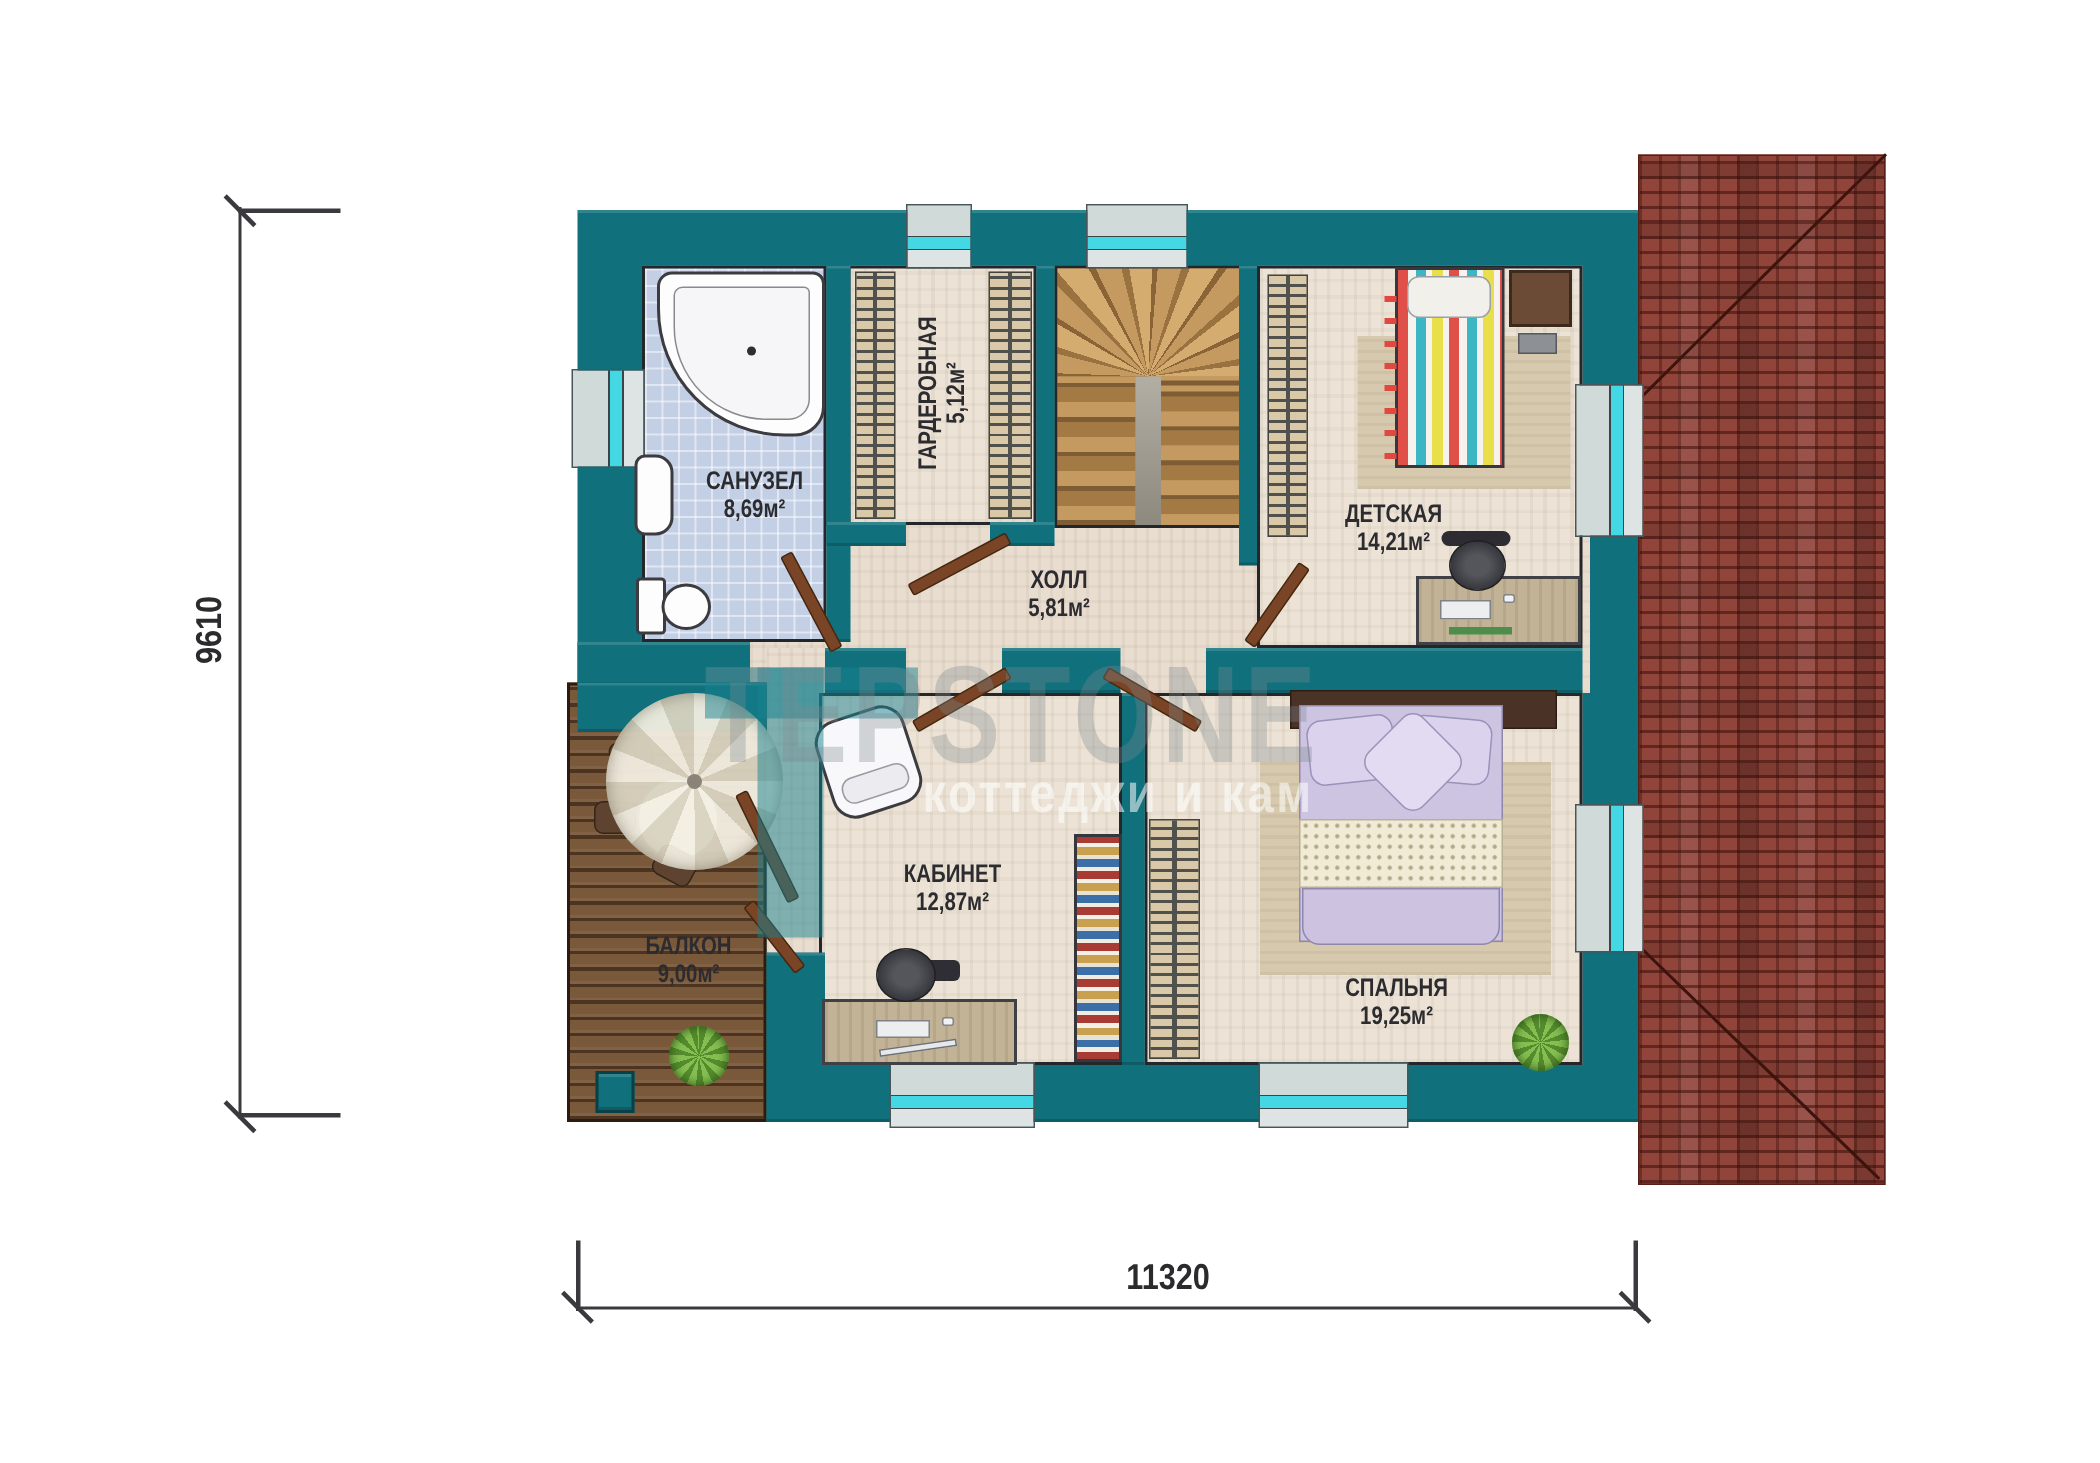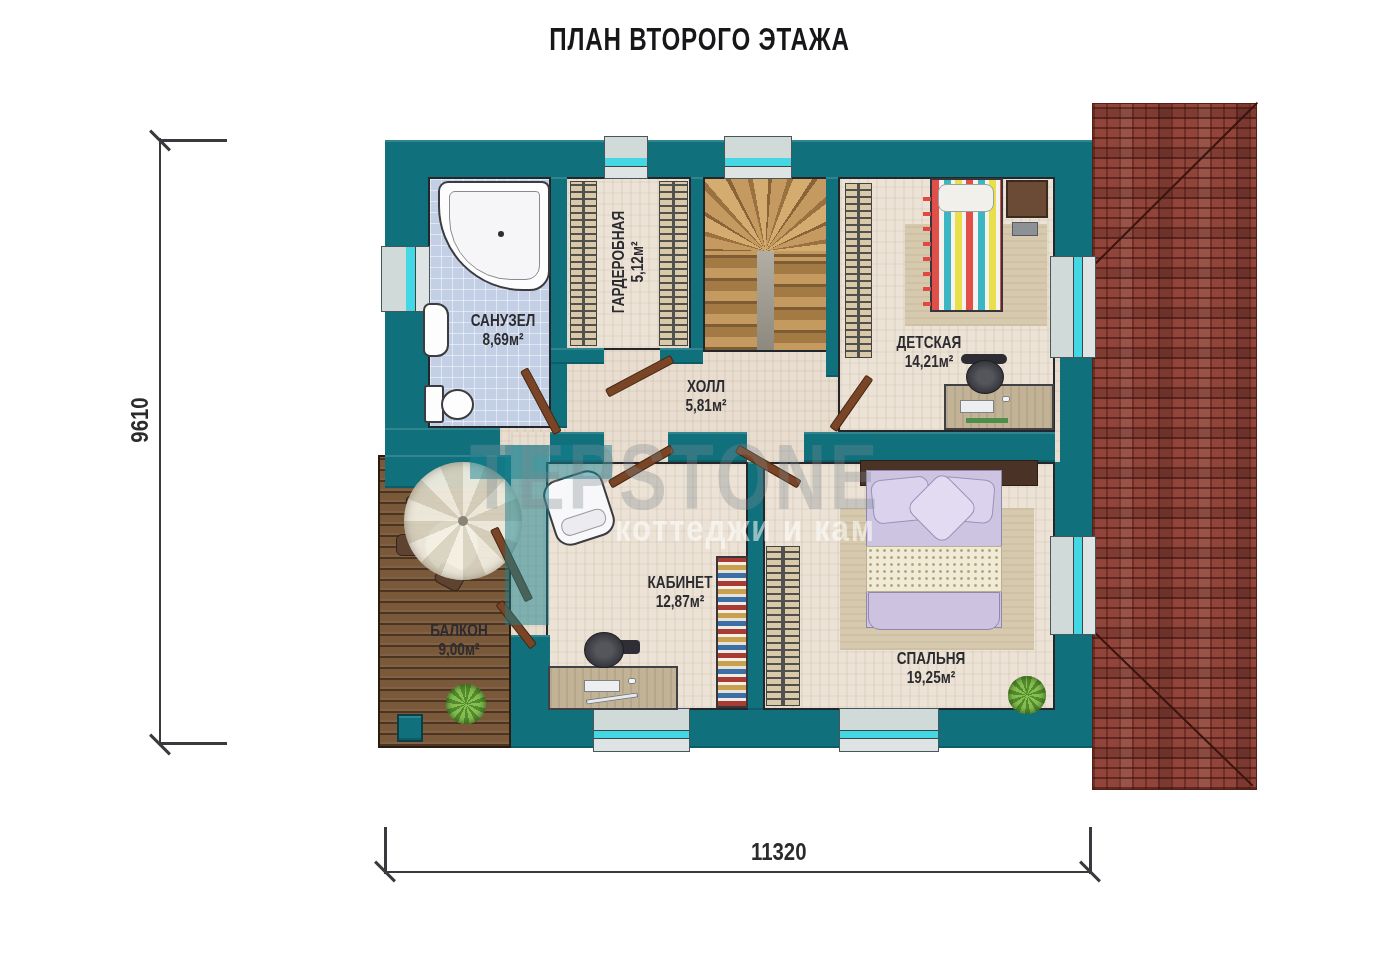--- a/index.html
+++ b/index.html
@@ -70,21 +70,20 @@
   .wm-text{position:absolute;left:470px;top:425px;font-size:92px;font-weight:700;color:rgba(125,138,142,.33);
            letter-spacing:4px;transform:scaleX(.78);transform-origin:left center;white-space:nowrap;z-index:50;pointer-events:none;}
   .wm-sub{position:absolute;left:615px;top:508px;font-size:37px;font-weight:700;color:rgba(255,255,255,.55);
           letter-spacing:2px;transform:scaleX(.85);transform-origin:left center;white-space:nowrap;z-index:50;pointer-events:none;}
 </style>
 </head>
 <body>
 
 <div class="canvas">
 
-  <h1 class="title"><span class="cond">ПЛАН ВТОРОГО ЭТАЖА</span></h1>
 
   <div class="abs dimline" style="left:159px;top:138px;width:2px;height:608px;"></div>
   <div class="abs dimline" style="left:159px;top:139px;width:68px;height:3px;"></div>
   <div class="abs dimline" style="left:159px;top:742px;width:68px;height:3px;"></div>
   <div class="tick" style="left:146px;top:139px;"></div>
   <div class="tick" style="left:146px;top:743px;"></div>
   <div class="dimtxt rot" style="left:140px;top:420px;"><span class="cond">9610</span></div>
 
   <div class="abs dimline" style="left:385px;top:871px;width:707px;height:2px;"></div>
   <div class="abs dimline" style="left:384px;top:827px;width:3px;height:47px;"></div>
@@ -212,21 +211,21 @@
       <span class="cond">5,12м²</span>
   </div>
   <div class="rlabel" style="left:706px;top:396px;">
     <span class="cond">ХОЛЛ</span>
       <span class="cond">5,81м²</span>
   </div>
   <div class="rlabel" style="left:929px;top:352px;">
     <span class="cond">ДЕТСКАЯ</span>
       <span class="cond">14,21м²</span>
   </div>
-  <div class="rlabel" style="left:680px;top:592px;">
+  <div class="rlabel" style="left:635px;top:592px;">
     <span class="cond">КАБИНЕТ</span>
       <span class="cond">12,87м²</span>
   </div>
   <div class="rlabel" style="left:459px;top:640px;">
     <span class="cond">БАЛКОН</span>
       <span class="cond">9,00м²</span>
   </div>
   <div class="rlabel" style="left:931px;top:668px;">
     <span class="cond">СПАЛЬНЯ</span>
       <span class="cond">19,25м²</span>

